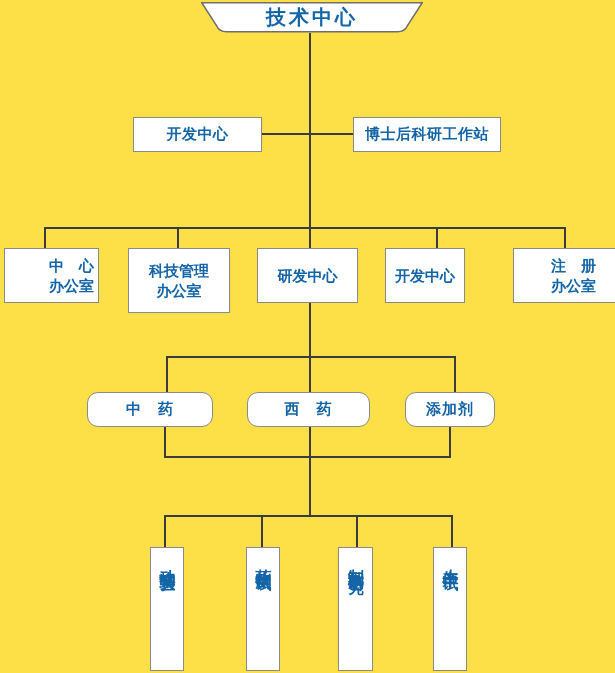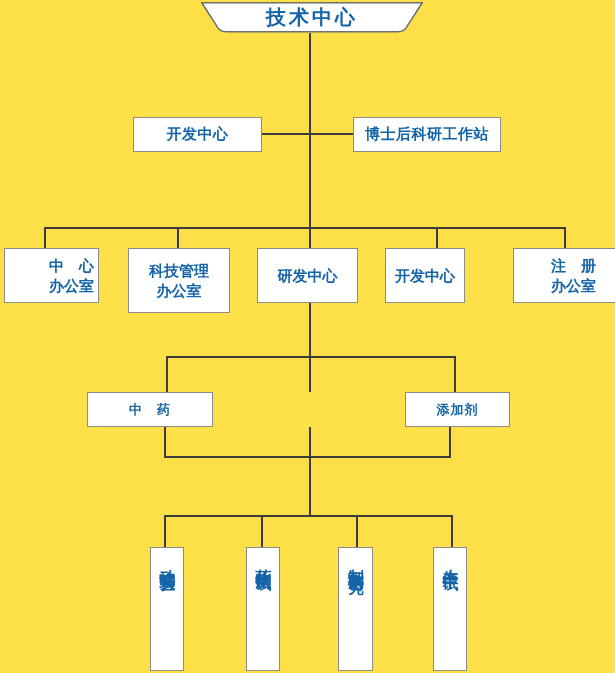--- a/index.html
+++ b/index.html
@@ -10,21 +10,21 @@
   }
   .node {
     position:absolute; background:#ffffff; border:1.5px solid #8b8b8b;
     box-sizing:border-box; display:flex; flex-direction:column;
     align-items:center; justify-content:center;
     color:#1464a8; font-weight:bold; text-align:center;
   }
   .node .l { white-space:pre; }
   .lvl2 { font-size:15px; letter-spacing:0.5px; }
   .lvl3 { font-size:15px; line-height:20px; }
-  .lvl4 { font-size:13px; letter-spacing:1px; }
+  .lvl4 { font-size:15px; letter-spacing:1px;border-radius:11px; }
   .lvl5 { justify-content:flex-start; padding-top:8px; }
   .lvl5 .l {
     writing-mode:vertical-rl; text-orientation:upright;
     font-size:16px; letter-spacing:2px; white-space:pre;
   }
   .ln { position:absolute; background:#3c3c3c; }
   #trap-wrap { position:absolute; left:201px; top:2px; width:222px; height:31px; }
   #trap-wrap svg { position:absolute; left:0; top:0; }
   #trap-label {
     position:absolute; left:0; top:0; width:100%; height:100%;
@@ -90,21 +90,24 @@
     <span class="l"></span>
   </div>
   <div class="node lvl3" style="left:513px; top:248px; width:121px; height:55px;">
     <span class="l">注　册</span>
     <span class="l">办公室</span>
   </div>
 
   <div class="node lvl4" style="left:87px; top:392px; width:126px; height:35px;">
     <span class="l">中　药</span>
   </div>
-  <div class="node lvl4" style="left:405px; top:392px; width:105px; height:35px;">
+  <div class="node lvl4" style="left:247px; top:392px; width:123px; height:35px;">
+    <span class="l">西　药</span>
+  </div>
+  <div class="node lvl4" style="left:405px; top:392px; width:90px; height:35px;">
     <span class="l">添加剂</span>
   </div>
 
   <div class="node lvl5" style="left:150px; top:547px; width:34px; height:124px;">
     <span class="l">动物实验</span>
   </div>
   <div class="node lvl5" style="left:246px; top:547px; width:34px; height:124px;">
     <span class="l">药物测试</span>
   </div>
   <div class="node lvl5" style="left:338px; top:547px; width:35px; height:124px;">

